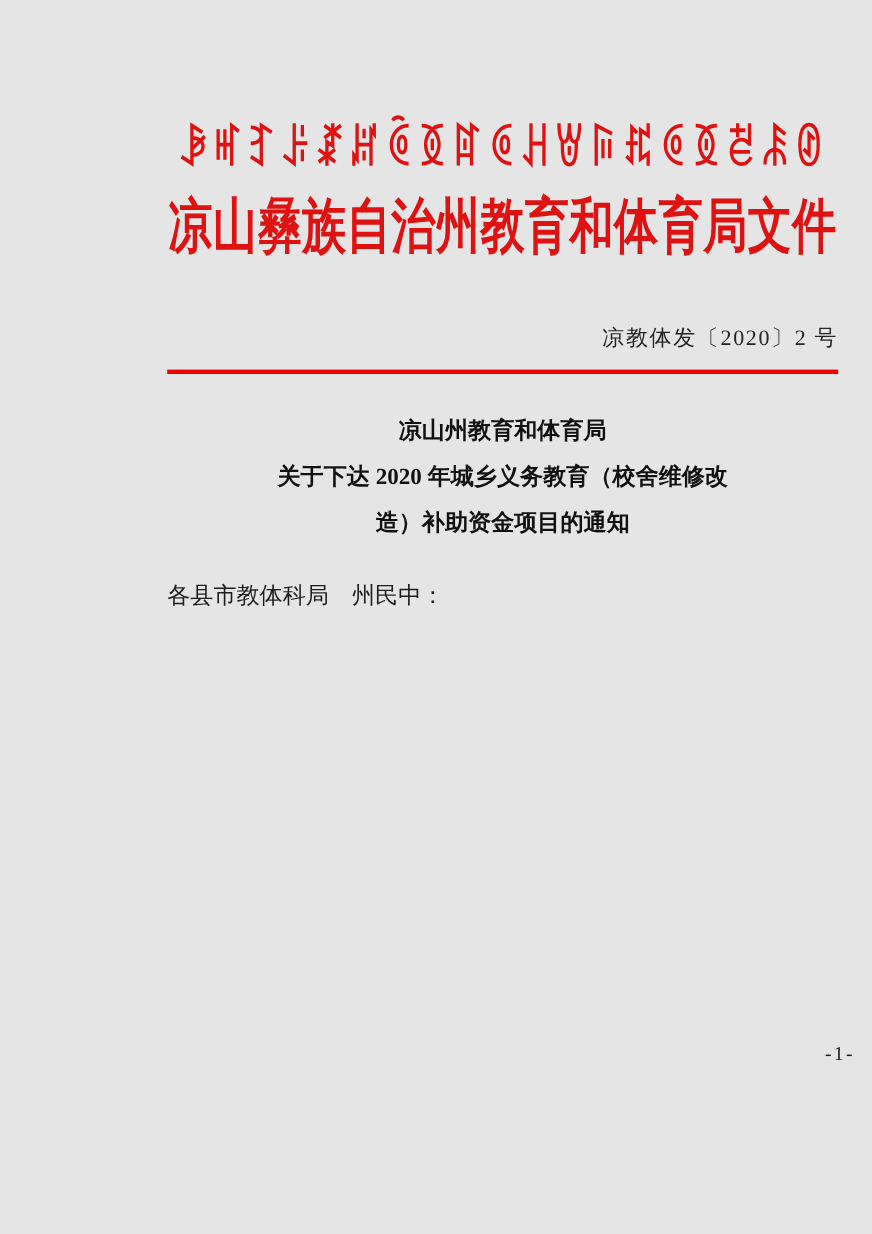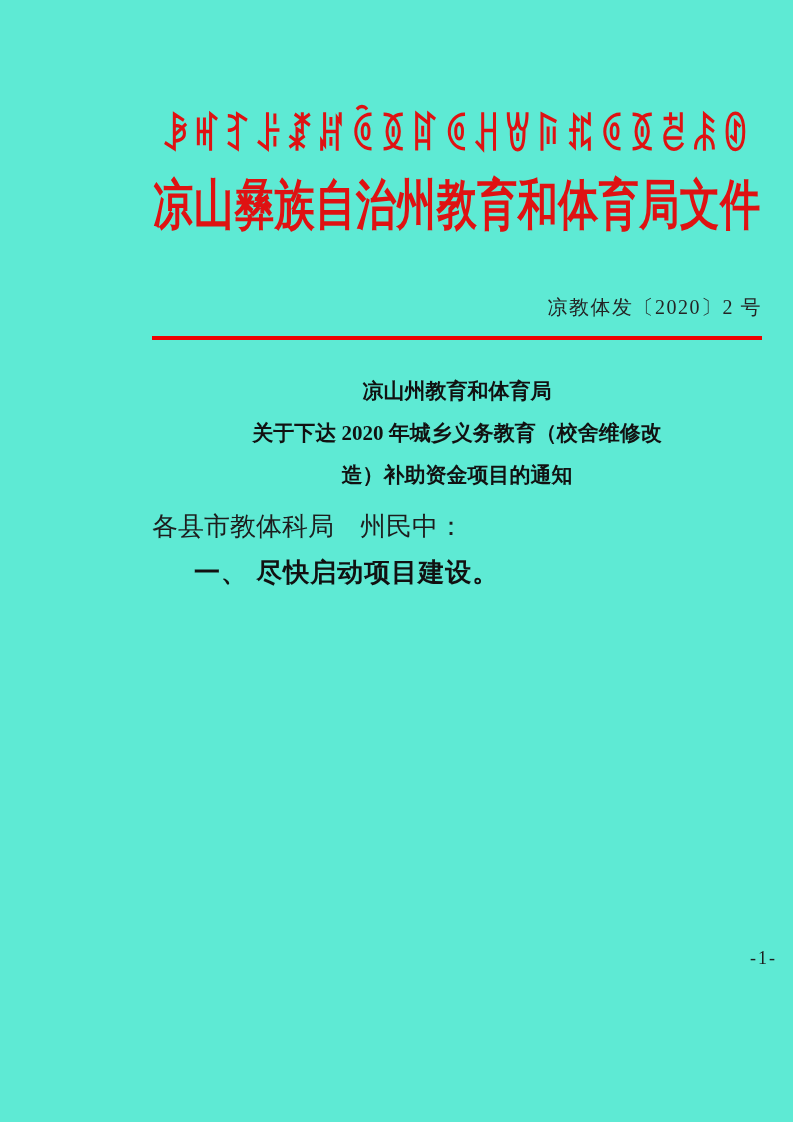--- a/index.html
+++ b/index.html
@@ -1,20 +1,20 @@
 <!DOCTYPE html>
 <html><head>
 <meta charset="utf-8">
 <style>
   html, body { margin: 0; padding: 0; background: #ffffff; }
   .page {
     position: relative;
     width: 793px;
     height: 1122px;
-    background: #5eead4;
+    background: #e5e5e5;
     font-family: "Liberation Serif", "DejaVu Serif", serif;
     color: #1d1d1d;
     overflow: hidden;
   }
   .abs { position: absolute; left: 152px; width: 610px; }
 
   .yi-title {
     top: 104px;
     font-size: 36px;
     font-weight: bold;
@@ -54,22 +54,22 @@
   .doc-title {
     top: 370px;
     font-size: 21px;
     font-weight: bold;
     line-height: 42px;
     text-align: center;
     white-space: pre-line;
     color: #111111;
   }
   .body-block {
-    top: 508px;
-    font-size: 26px;
+    top: 522px;
+    font-size: 21px;
     line-height: 38px;
     text-align: justify;
     color: #1d1d1d;
   }
   .body-block p { margin: 0; }
   .salutation { text-indent: 0; }
   .paragraph {
     white-space: pre-line;
     text-indent: 42px;
   }
@@ -102,18 +102,17 @@
   <div class="abs doc-number">凉教体发〔2020〕2 号</div>
 
   <div class="red-line"></div>
 
   <div class="abs doc-title">凉山州教育和体育局
 关于下达 2020 年城乡义务教育（校舍维修改
 造）补助资金项目的通知</div>
 
   <div class="abs body-block">
     <p class="salutation">各县市教体科局　州民中：</p>
-    <p class="item-heading">一、 尽快启动项目建设。</p>
   </div>
 
   <div class="page-number">-1-</div>
 
 </div>
 
 </body></html>

